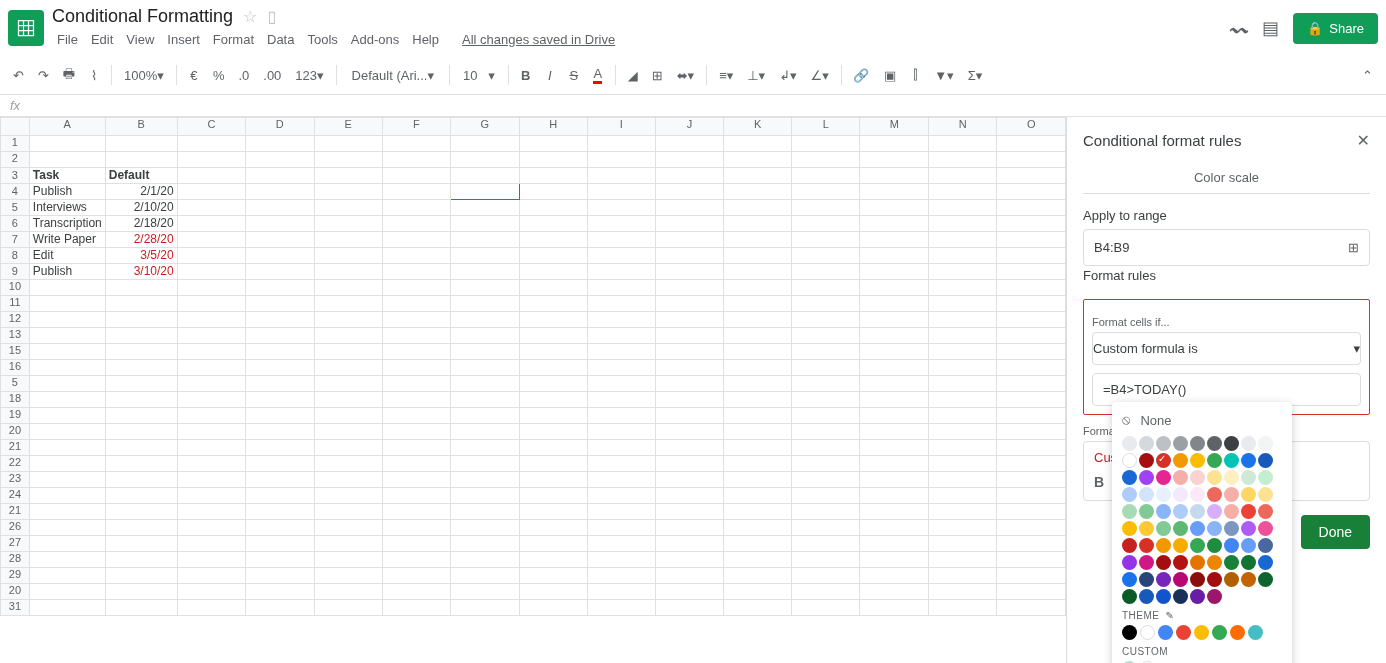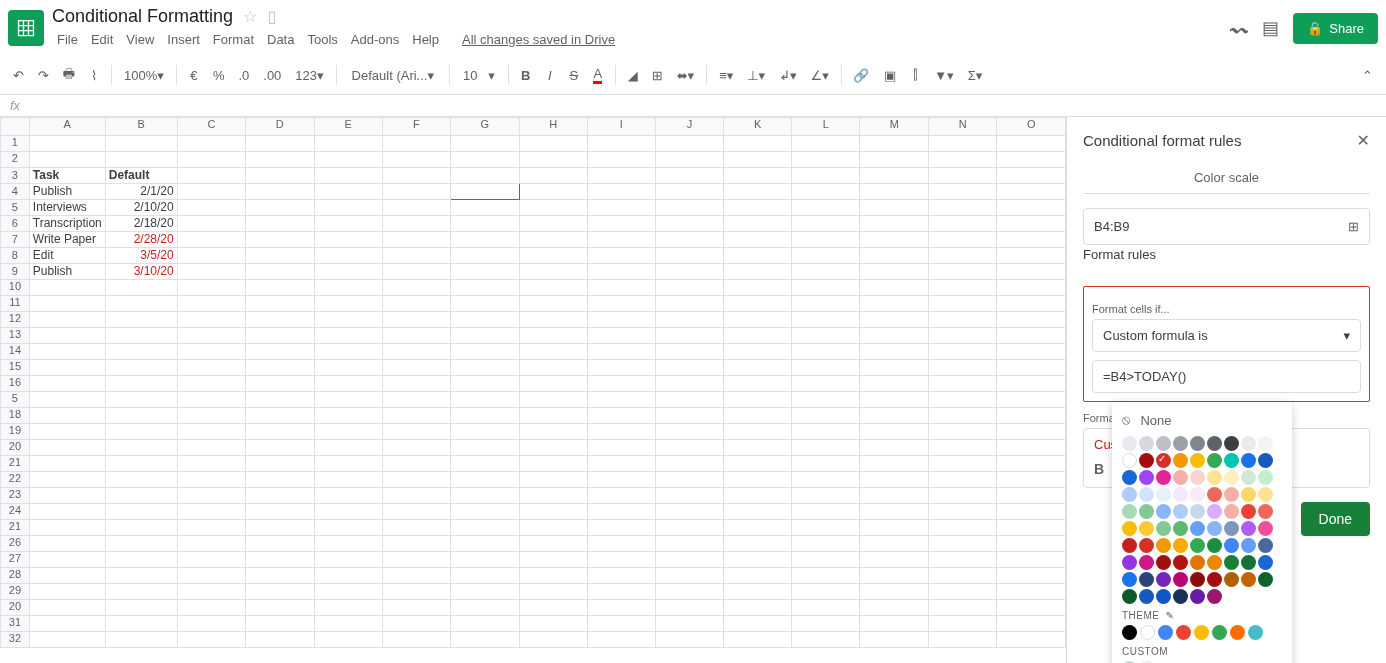--- a/index.html
+++ b/index.html
@@ -52,22 +52,22 @@
 .panel { width:320px; border-left:1px solid #dadce0; padding:14px 16px; font-size:13px; color:#3c4043; position:relative; }
 .p-title { font-size:15px; margin-bottom:12px; display:flex; justify-content:space-between; align-items:center; }
 .p-title .close { color:#5f6368; font-size:16px; cursor:pointer; }
 .tabs { display:flex; border-bottom:1px solid #dadce0; margin-bottom:14px; }
 .tab { flex:1; text-align:center; padding:8px 0; color:#5f6368; font-size:13px; }
 .tab.active { color:#188038; border-bottom:2px solid #188038; font-weight:500; }
 .lbl { font-size:13px; color:#3c4043; margin:6px 0; font-weight:500; }
 .sublbl { font-size:11px; color:#5f6368; margin:8px 0 4px; }
 .range-in { border:1px solid #dadce0; border-radius:4px; padding:10px 10px; display:flex; justify-content:space-between; align-items:center; }
 .range-in .grid-ico { color:#5f6368; }
-.rule-box { border:1.5px solid #d93025; border-radius:2px; padding:8px; margin-top:24px; }
-.dd { border:1px solid #dadce0; border-radius:4px; padding:8px 10px; display:flex; justify-content:space-between; align-items:center; font-size:13px; }
+.rule-box { border:1.5px solid #d93025; border-radius:2px; padding:8px; margin-top:16px; }
+.dd { border:1px solid #dadce0; border-radius:4px; padding:8px 0; display:flex; justify-content:space-between; align-items:center; font-size:13px; }
 .formula-in { border:1px solid #dadce0; border-radius:4px; padding:8px 10px; margin-top:8px; font-size:13px; }
 .style-box { border:1px solid #dadce0; border-radius:4px; padding:8px 10px; margin-top:4px; }
 .custom-txt { color:#c5221f; font-size:13px; margin-bottom:8px; }
 .fmt-row { display:flex; gap:12px; align-items:center; }
 .fmt-row span { font-size:14px; color:#5f6368; font-family:serif; }
 .Aunder { color:#202124; font-weight:bold; border-bottom:3px solid #d93025; padding:0 2px; }
 .done { background:#188038; color:#fff; padding:9px 18px; border-radius:4px; font-size:14px; font-weight:500; float:right; margin-top:14px; }
 
 
 .picker { position:absolute; right:94px; top:402px; width:180px; background:#fff; box-shadow:0 2px 10px rgba(0,0,0,.2); border-radius:4px; padding:10px; z-index:10; }
@@ -419,38 +419,20 @@
           <div class="cell"></div>
           <div class="cell"></div>
           <div class="cell"></div>
           <div class="cell"></div>
           <div class="cell"></div>
           <div class="cell"></div>
           <div class="cell"></div>
           <div class="cell"></div>
         </div>
         <div class="row">
-          <div class="rh">14</div>
-          <div class="cell"></div>
-          <div class="cell"></div>
-          <div class="cell"></div>
-          <div class="cell"></div>
-          <div class="cell"></div>
-          <div class="cell"></div>
-          <div class="cell"></div>
-          <div class="cell"></div>
-          <div class="cell"></div>
-          <div class="cell"></div>
-          <div class="cell"></div>
-          <div class="cell"></div>
-          <div class="cell"></div>
-          <div class="cell"></div>
-          <div class="cell"></div>
-        </div>
-        <div class="row">
           <div class="rh">15</div>
           <div class="cell"></div>
           <div class="cell"></div>
           <div class="cell"></div>
           <div class="cell"></div>
           <div class="cell"></div>
           <div class="cell"></div>
           <div class="cell"></div>
           <div class="cell"></div>
           <div class="cell"></div>
@@ -726,38 +708,20 @@
           <div class="cell"></div>
           <div class="cell"></div>
           <div class="cell"></div>
           <div class="cell"></div>
           <div class="cell"></div>
           <div class="cell"></div>
           <div class="cell"></div>
         </div>
         <div class="row">
           <div class="rh">31</div>
-          <div class="cell"></div>
-          <div class="cell"></div>
-          <div class="cell"></div>
-          <div class="cell"></div>
-          <div class="cell"></div>
-          <div class="cell"></div>
-          <div class="cell"></div>
-          <div class="cell"></div>
-          <div class="cell"></div>
-          <div class="cell"></div>
-          <div class="cell"></div>
-          <div class="cell"></div>
-          <div class="cell"></div>
-          <div class="cell"></div>
-          <div class="cell"></div>
-        </div>
-        <div class="row">
-          <div class="rh">32</div>
           <div class="cell"></div>
           <div class="cell"></div>
           <div class="cell"></div>
           <div class="cell"></div>
           <div class="cell"></div>
           <div class="cell"></div>
           <div class="cell"></div>
           <div class="cell"></div>
           <div class="cell"></div>
           <div class="cell"></div>
@@ -771,20 +735,21 @@
   </div>
 
   <div class="panel">
     <div class="p-title">
       <span>Conditional format rules</span>
       <span class="close">✕</span>
     </div>
     <div class="tabs">
       <div class="tab">Color scale</div>
     </div>
+    <div class="lbl">Apply to range</div>
     <div class="range-in">
       <span>B4:B9</span>
       <span class="grid-ico">⊞</span>
     </div>
     <div class="lbl" style="margin-top:2px">Format rules</div>
     <div class="rule-box">
       <div class="sublbl">Format cells if...</div>
       <div class="dd">
         <span>Custom formula is</span>
         <span>▾</span>

